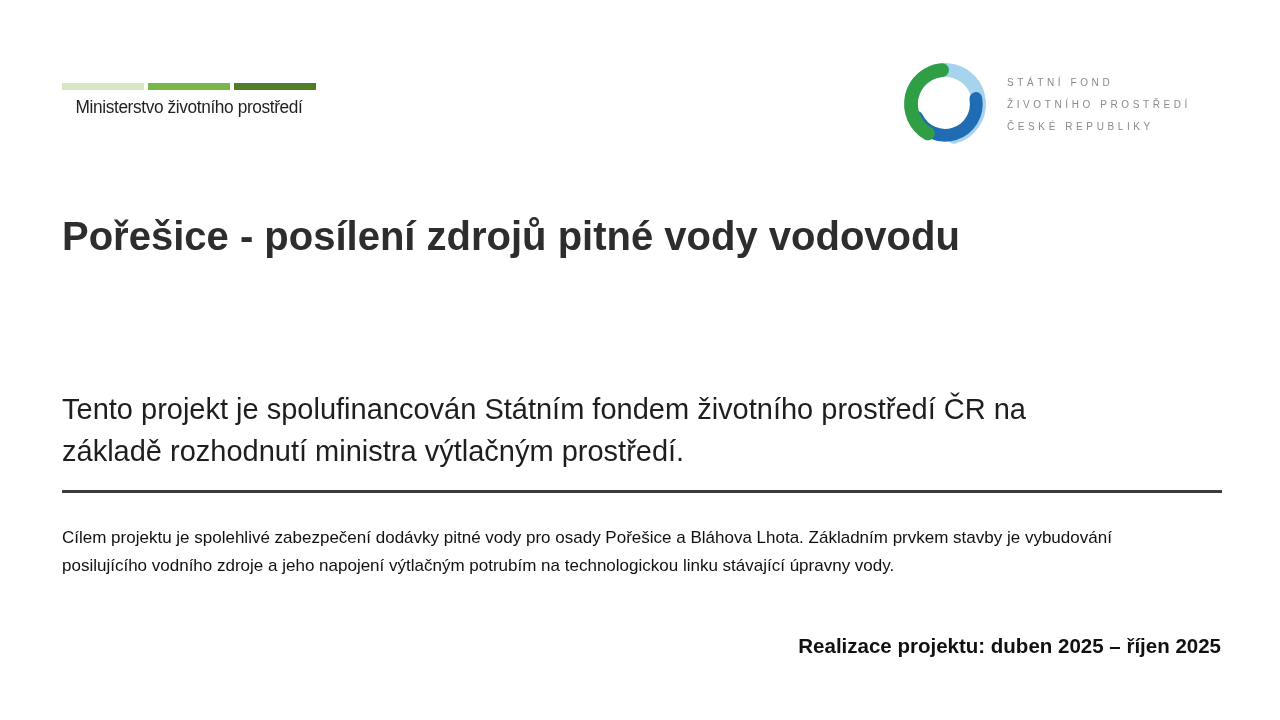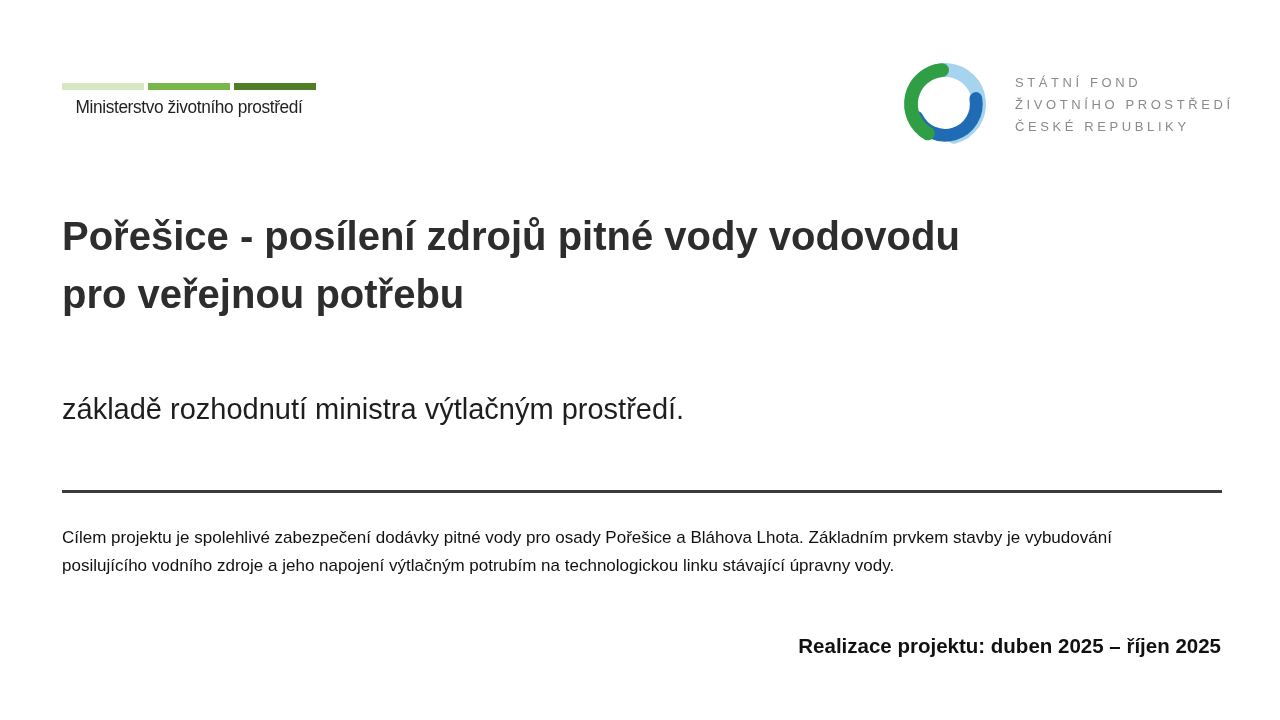--- a/index.html
+++ b/index.html
@@ -44,23 +44,23 @@
   
   .sfzp {
     position: absolute;
     left: 899px;
     top: 58px;
     display: flex;
     align-items: flex-start;
   }
   .sfzp-mark { width: 92px; height: 92px; }
   .sfzp-text {
-    margin-left: 24px;
+    margin-left: 16px;
     padding-top: 14px;
-    font-size: 13px;
+    font-size: 10px;
     letter-spacing: 3.6px;
     line-height: 22px;
     color: #8a8a8a;
     white-space: nowrap;
   }
 
   
   .title {
     position: absolute;
     left: 62px;
@@ -131,24 +131,24 @@
     </svg>
     <div class="sfzp-text">
       <div>STÁTNÍ FOND</div>
       <div>ŽIVOTNÍHO PROSTŘEDÍ</div>
       <div>ČESKÉ REPUBLIKY</div>
     </div>
   </div>
 
   <div class="title">
     <div>Pořešice - posílení zdrojů pitné vody vodovodu</div>
-    <div>pro veřejnou potřebu</div>
   </div>
 
   <div class="subtitle">
+    <div>Tento projekt je spolufinancován Státním fondem životního prostředí ČR na</div>
     <div>základě rozhodnutí ministra výtlačným prostředí.</div>
   </div>
 
   <div class="divider"></div>
 
   <div class="body-text">Cílem projektu je spolehlivé zabezpečení dodávky pitné vody pro osady Pořešice a Bláhova Lhota. Základním prvkem stavby je vybudování posilujícího vodního zdroje a jeho napojení výtlačným potrubím na technologickou linku stávající úpravny vody.</div>
 
   <div class="realization">Realizace projektu: duben 2025 – říjen 2025</div>
 
 </div>

